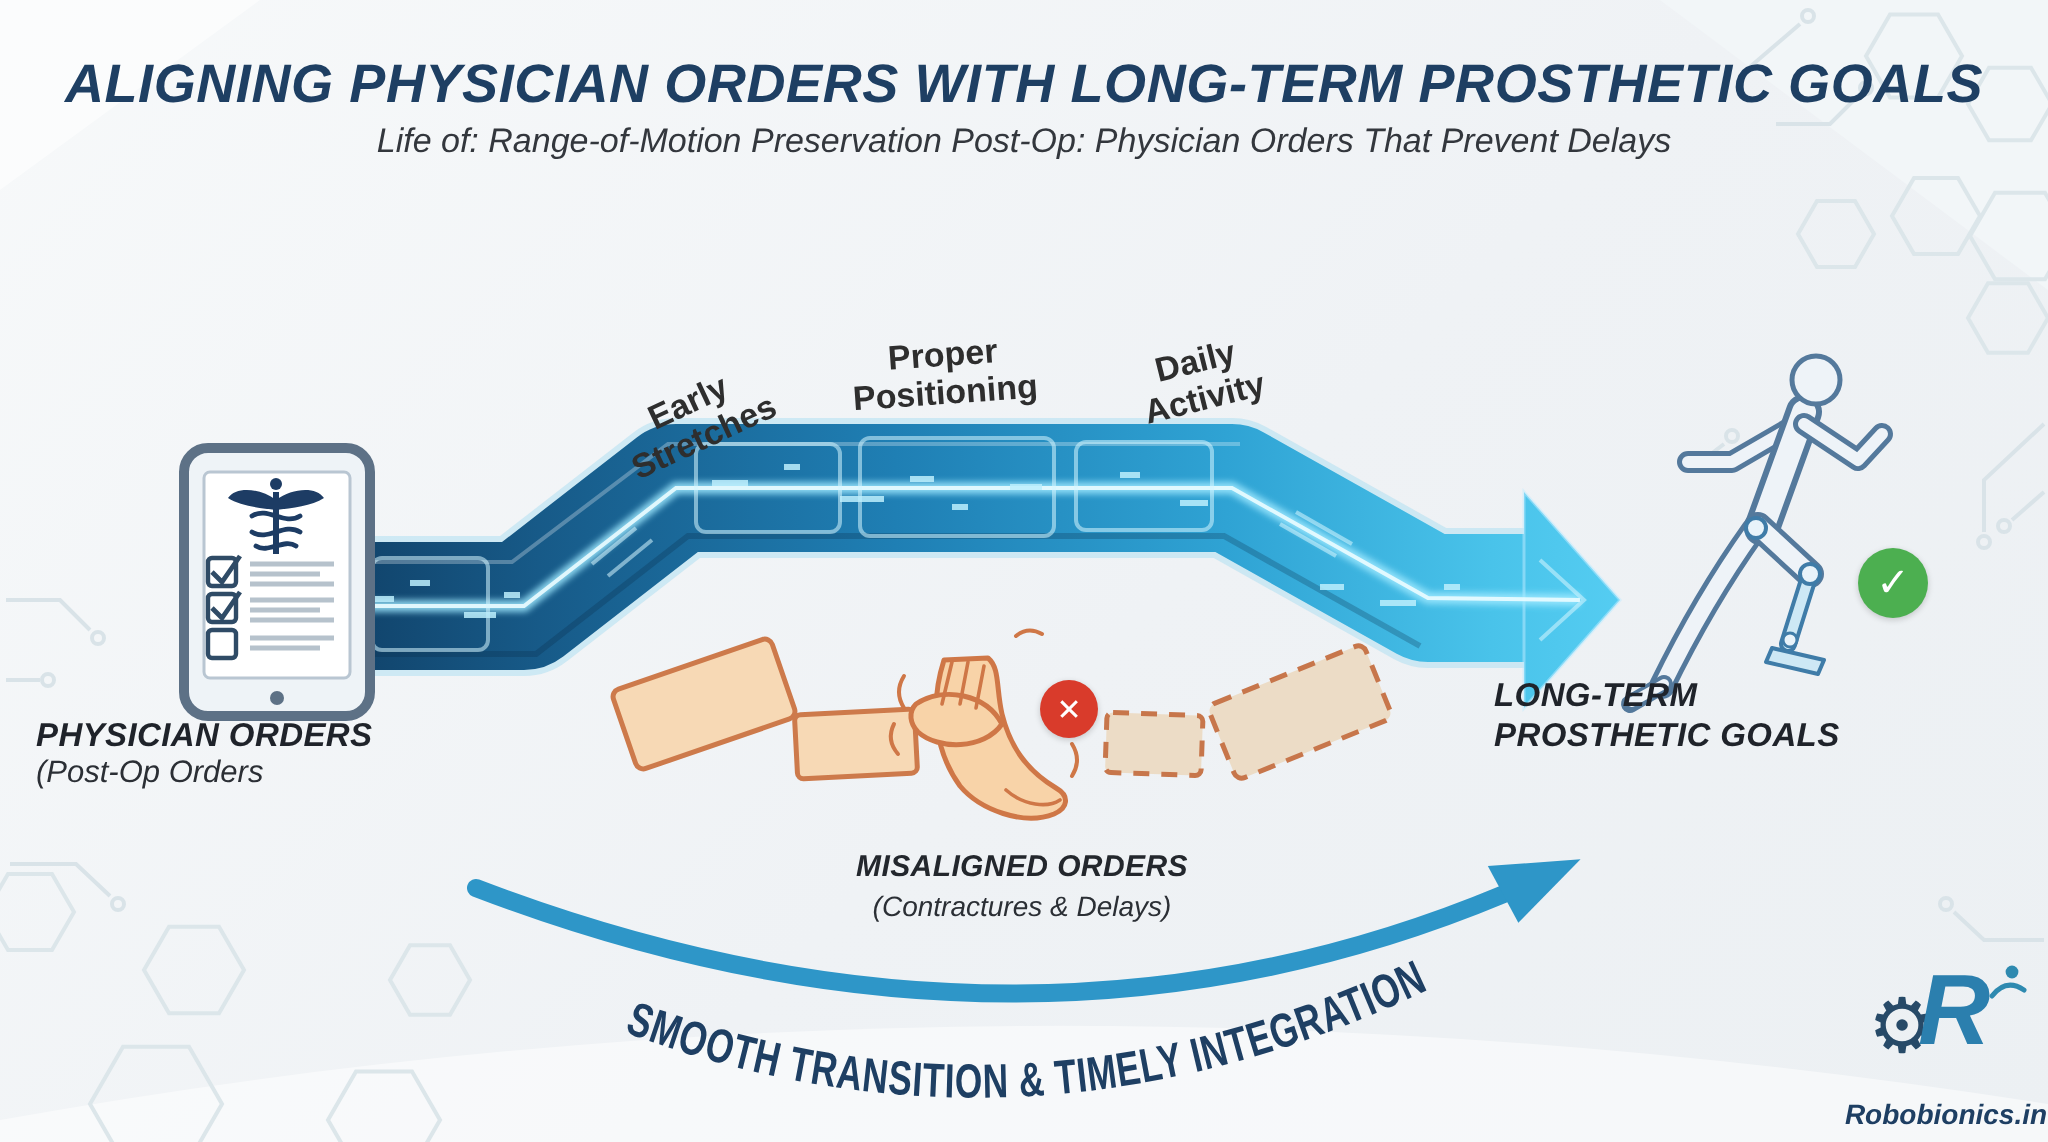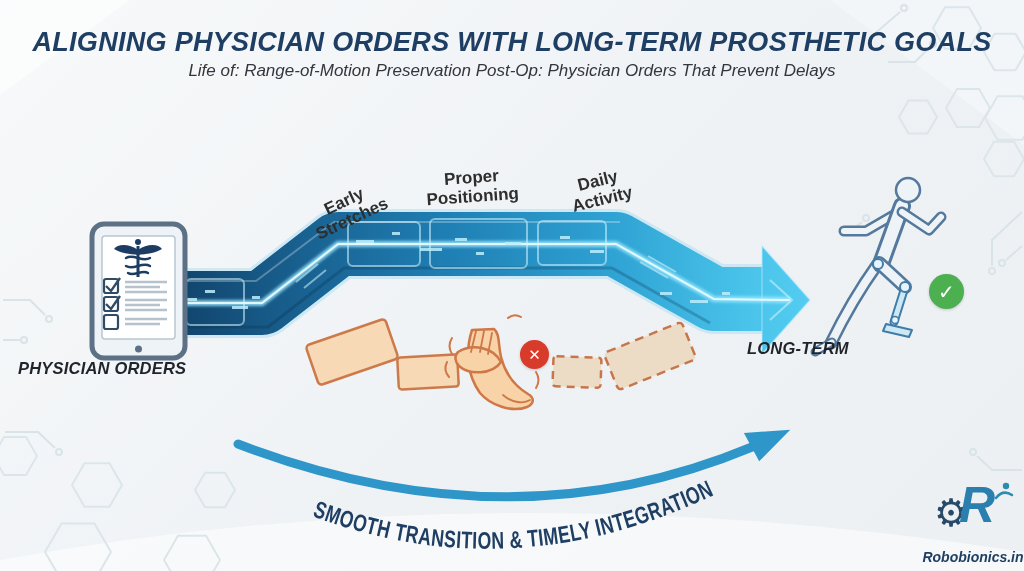--- a/index.html
+++ b/index.html
@@ -236,26 +236,32 @@
     <div>Proper</div>
     <div>Positioning</div>
   </div>
   <div class="step" style="left:600px;top:190px;--rot:-14deg">
     <div>Daily</div>
     <div>Activity</div>
   </div>
 
   <div class="abs cx node-label" style="left:138px;top:358px;width:240px">
     <div class="node-title">PHYSICIAN ORDERS</div>
+    <div class="node-sub">(Post-Op Orders</div>
   </div>
 
   <div class="abs cx node-label" style="left:877px;top:338px;width:260px">
     <div class="node-title">LONG-TERM</div>
-  </div>
-
+    <div class="node-title">PROSTHETIC GOALS</div>
+  </div>
+
+  <div class="abs cx mis-label" style="left:511px;top:424px;width:260px">
+    <div class="mis-title">MISALIGNED ORDERS</div>
+    <div class="mis-sub">(Contractures &amp; Delays)</div>
+  </div>
 
   <div class="badge badge-check">
     <span>✓</span>
   </div>
   <div class="badge badge-cross">
     <span>✕</span>
   </div>
 
   <div class="abs logo">
     <span class="gear">⚙</span>

